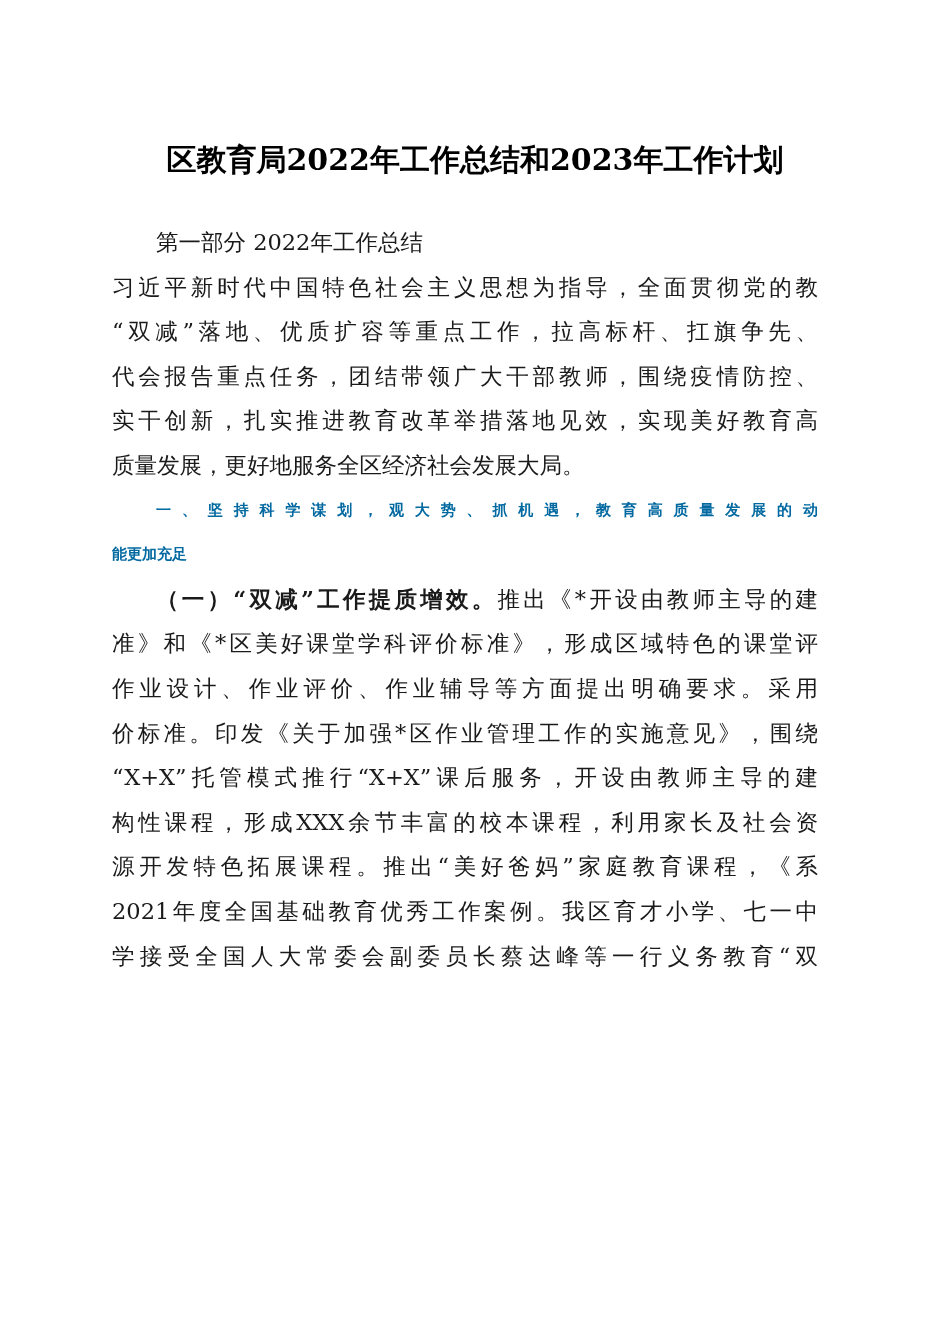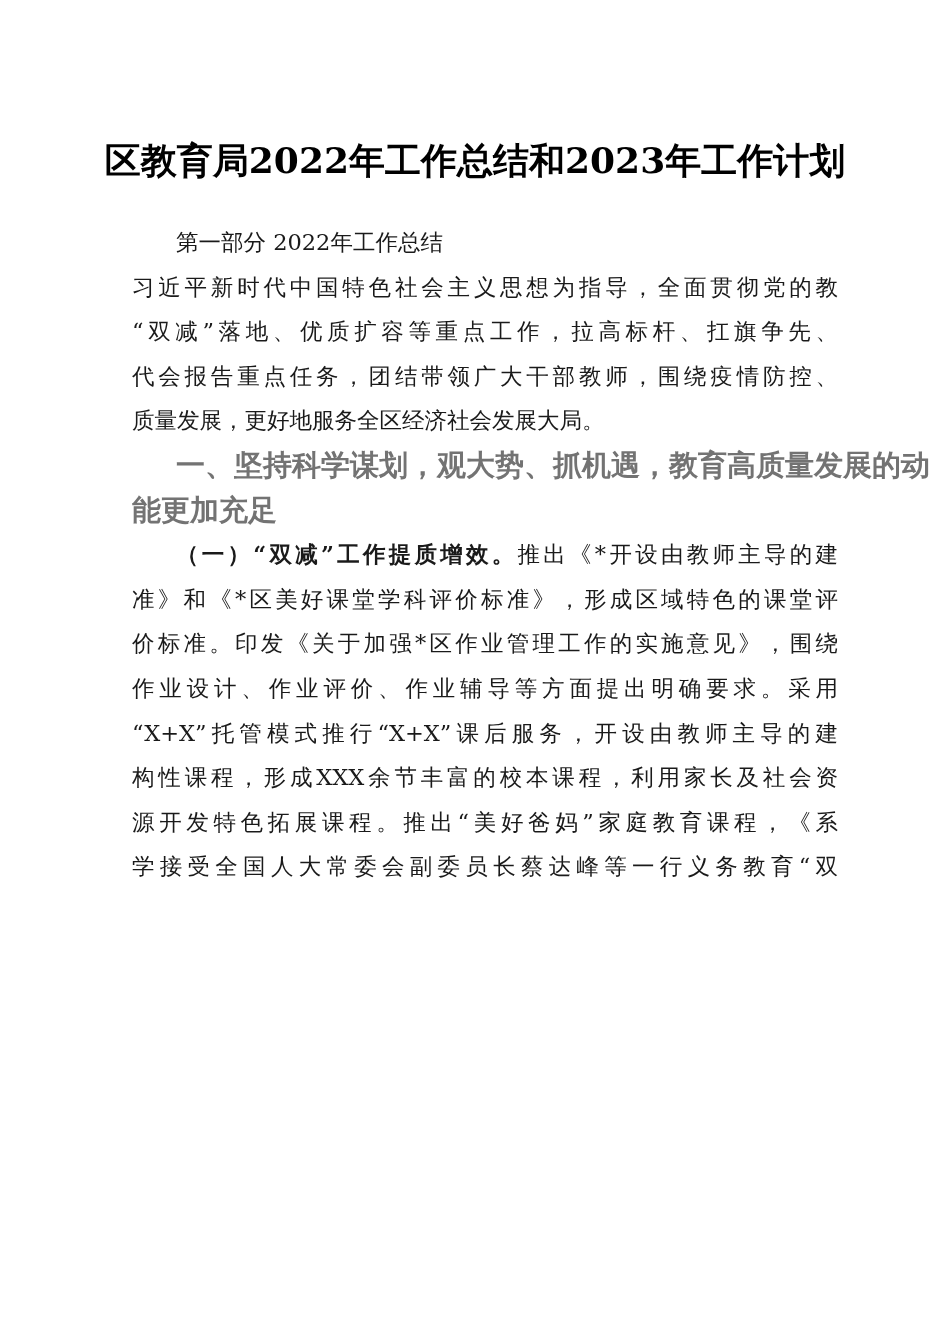--- a/index.html
+++ b/index.html
@@ -1,62 +1,64 @@
 <!DOCTYPE html>
 <html><head>
 <meta charset="utf-8">
 <style>
   html, body { margin: 0; padding: 0; background: #ffffff; }
   body { width: 950px; height: 1344px; position: relative; overflow: hidden; color: #111; }
   .page { position: absolute; left: 0; top: 0; width: 950px; height: 1344px; background: #fff; }
   .title {
     position: absolute; left: 0; top: 136px; width: 950px; text-align: center;
     font-family: "DejaVu Serif", "Liberation Serif", serif;
-    font-weight: bold; font-size: 36px; letter-spacing: 0px; line-height: 48px; color: #000;
+    font-weight: bold; font-size: 30px; letter-spacing: 0px; line-height: 48px; color: #000;
   }
   .body {
-    position: absolute; left: 132px; top: 220px; width: 706px;
+    position: absolute; left: 112px; top: 220px; width: 706px;
     font-family: "DejaVu Serif", "Liberation Serif", serif;
     font-size: 22.5px; line-height: 44.6px; color: #1a1a1a;
   }
   .line { display: block; white-space: nowrap; height: 44.6px; text-align: justify; text-align-last: justify; }
   .line.last { text-align-last: left; }
   .indent { padding-left: 44px; }
   .part-head { letter-spacing: 0px; text-align-last: left; }
   .h1 {
     font-family: "DejaVu Sans", "Liberation Sans", sans-serif; font-weight: bold;
-    font-size: 29px; color: #737373;
+    font-size: 15px; color: #0369a1;
   }
   .h2-lead { font-weight: bold; }
 </style>
 </head>
 <body>
 
 <div class="page">
   <div class="title">区教育局2022年工作总结和2023年工作计划</div>
 
   <div class="body">
     <span class="line indent part-head">第一部分 2022年工作总结</span>
 
     <div>
       <span class="line">习近平新时代中国特色社会主义思想为指导，全面贯彻党的教</span>
       <span class="line">“双减”落地、优质扩容等重点工作，拉高标杆、扛旗争先、</span>
       <span class="line">代会报告重点任务，团结带领广大干部教师，围绕疫情防控、</span>
+      <span class="line">实干创新，扎实推进教育改革举措落地见效，实现美好教育高</span>
       <span class="line last">质量发展，更好地服务全区经济社会发展大局。</span>
     </div>
 
     <div>
       <span class="line indent h1">一、坚持科学谋划，观大势、抓机遇，教育高质量发展的动</span>
       <span class="line last h1">能更加充足</span>
     </div>
 
     <div>
       <span class="line indent"><span class="h2-lead">（一）“双减”工作提质增效。</span><span>推出《*开设由教师主导的建</span></span>
       <span class="line">准》和《*区美好课堂学科评价标准》，形成区域特色的课堂评</span>
+      <span class="line">作业设计、作业评价、作业辅导等方面提出明确要求。采用</span>
       <span class="line">价标准。印发《关于加强*区作业管理工作的实施意见》，围绕</span>
-      <span class="line">作业设计、作业评价、作业辅导等方面提出明确要求。采用</span>
       <span class="line">“X+X”托管模式推行“X+X”课后服务，开设由教师主导的建</span>
       <span class="line">构性课程，形成XXX余节丰富的校本课程，利用家长及社会资</span>
       <span class="line">源开发特色拓展课程。推出“美好爸妈”家庭教育课程，《系</span>
+      <span class="line">2021年度全国基础教育优秀工作案例。我区育才小学、七一中</span>
       <span class="line">学接受全国人大常委会副委员长蔡达峰等一行义务教育“双</span>
     </div>
   </div>
 </div>
 
 </body></html>

